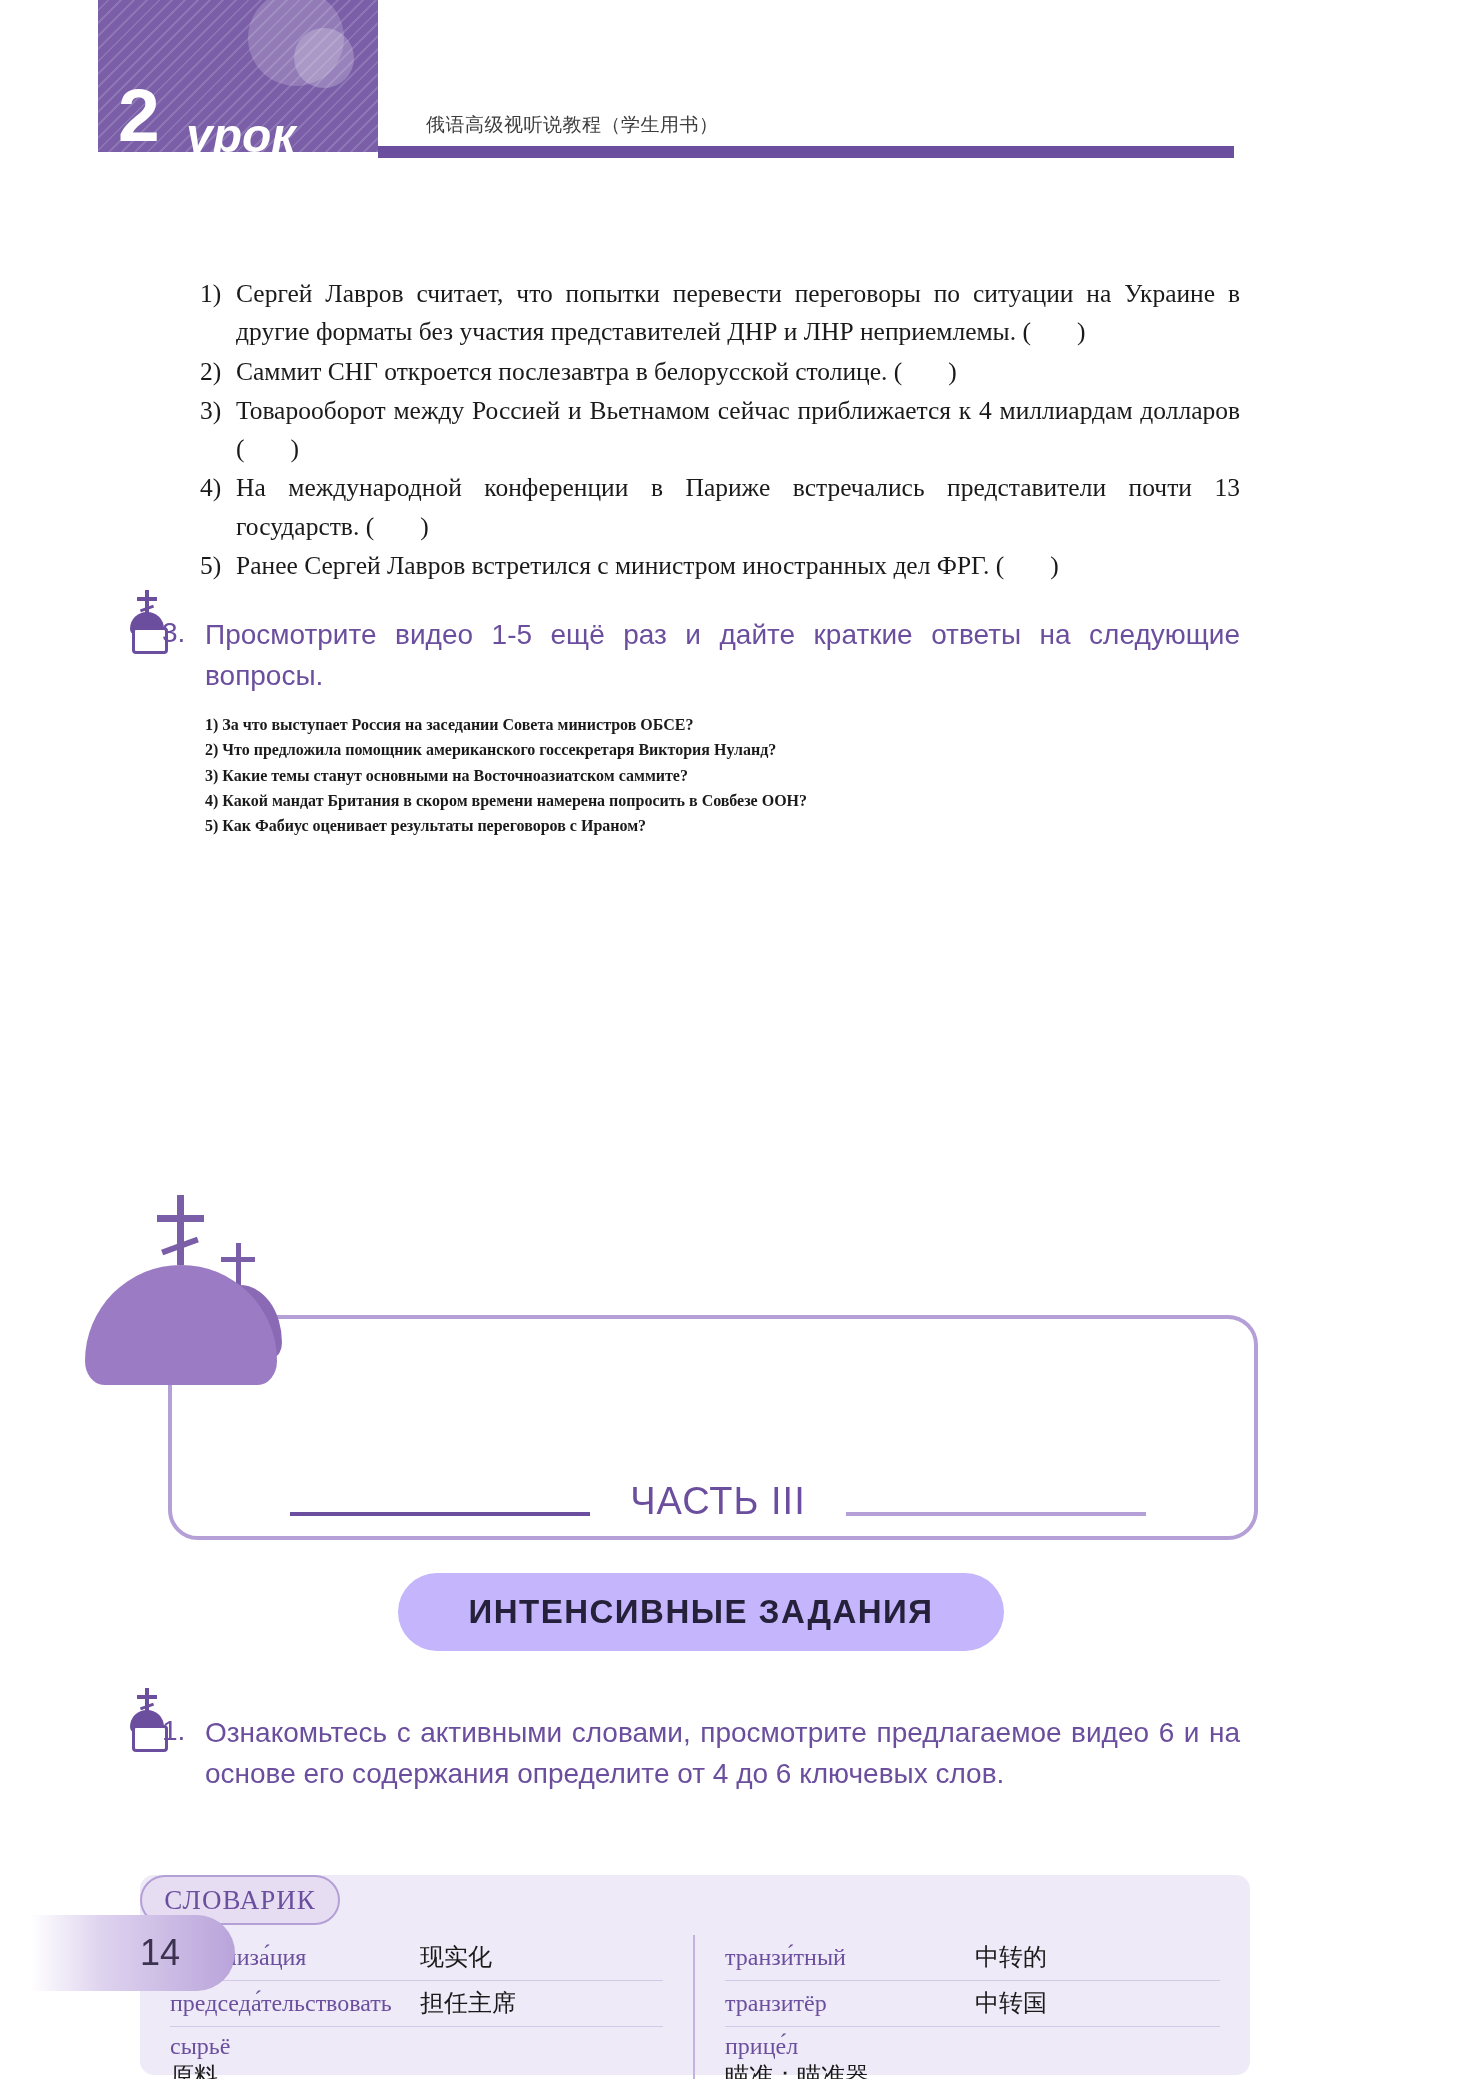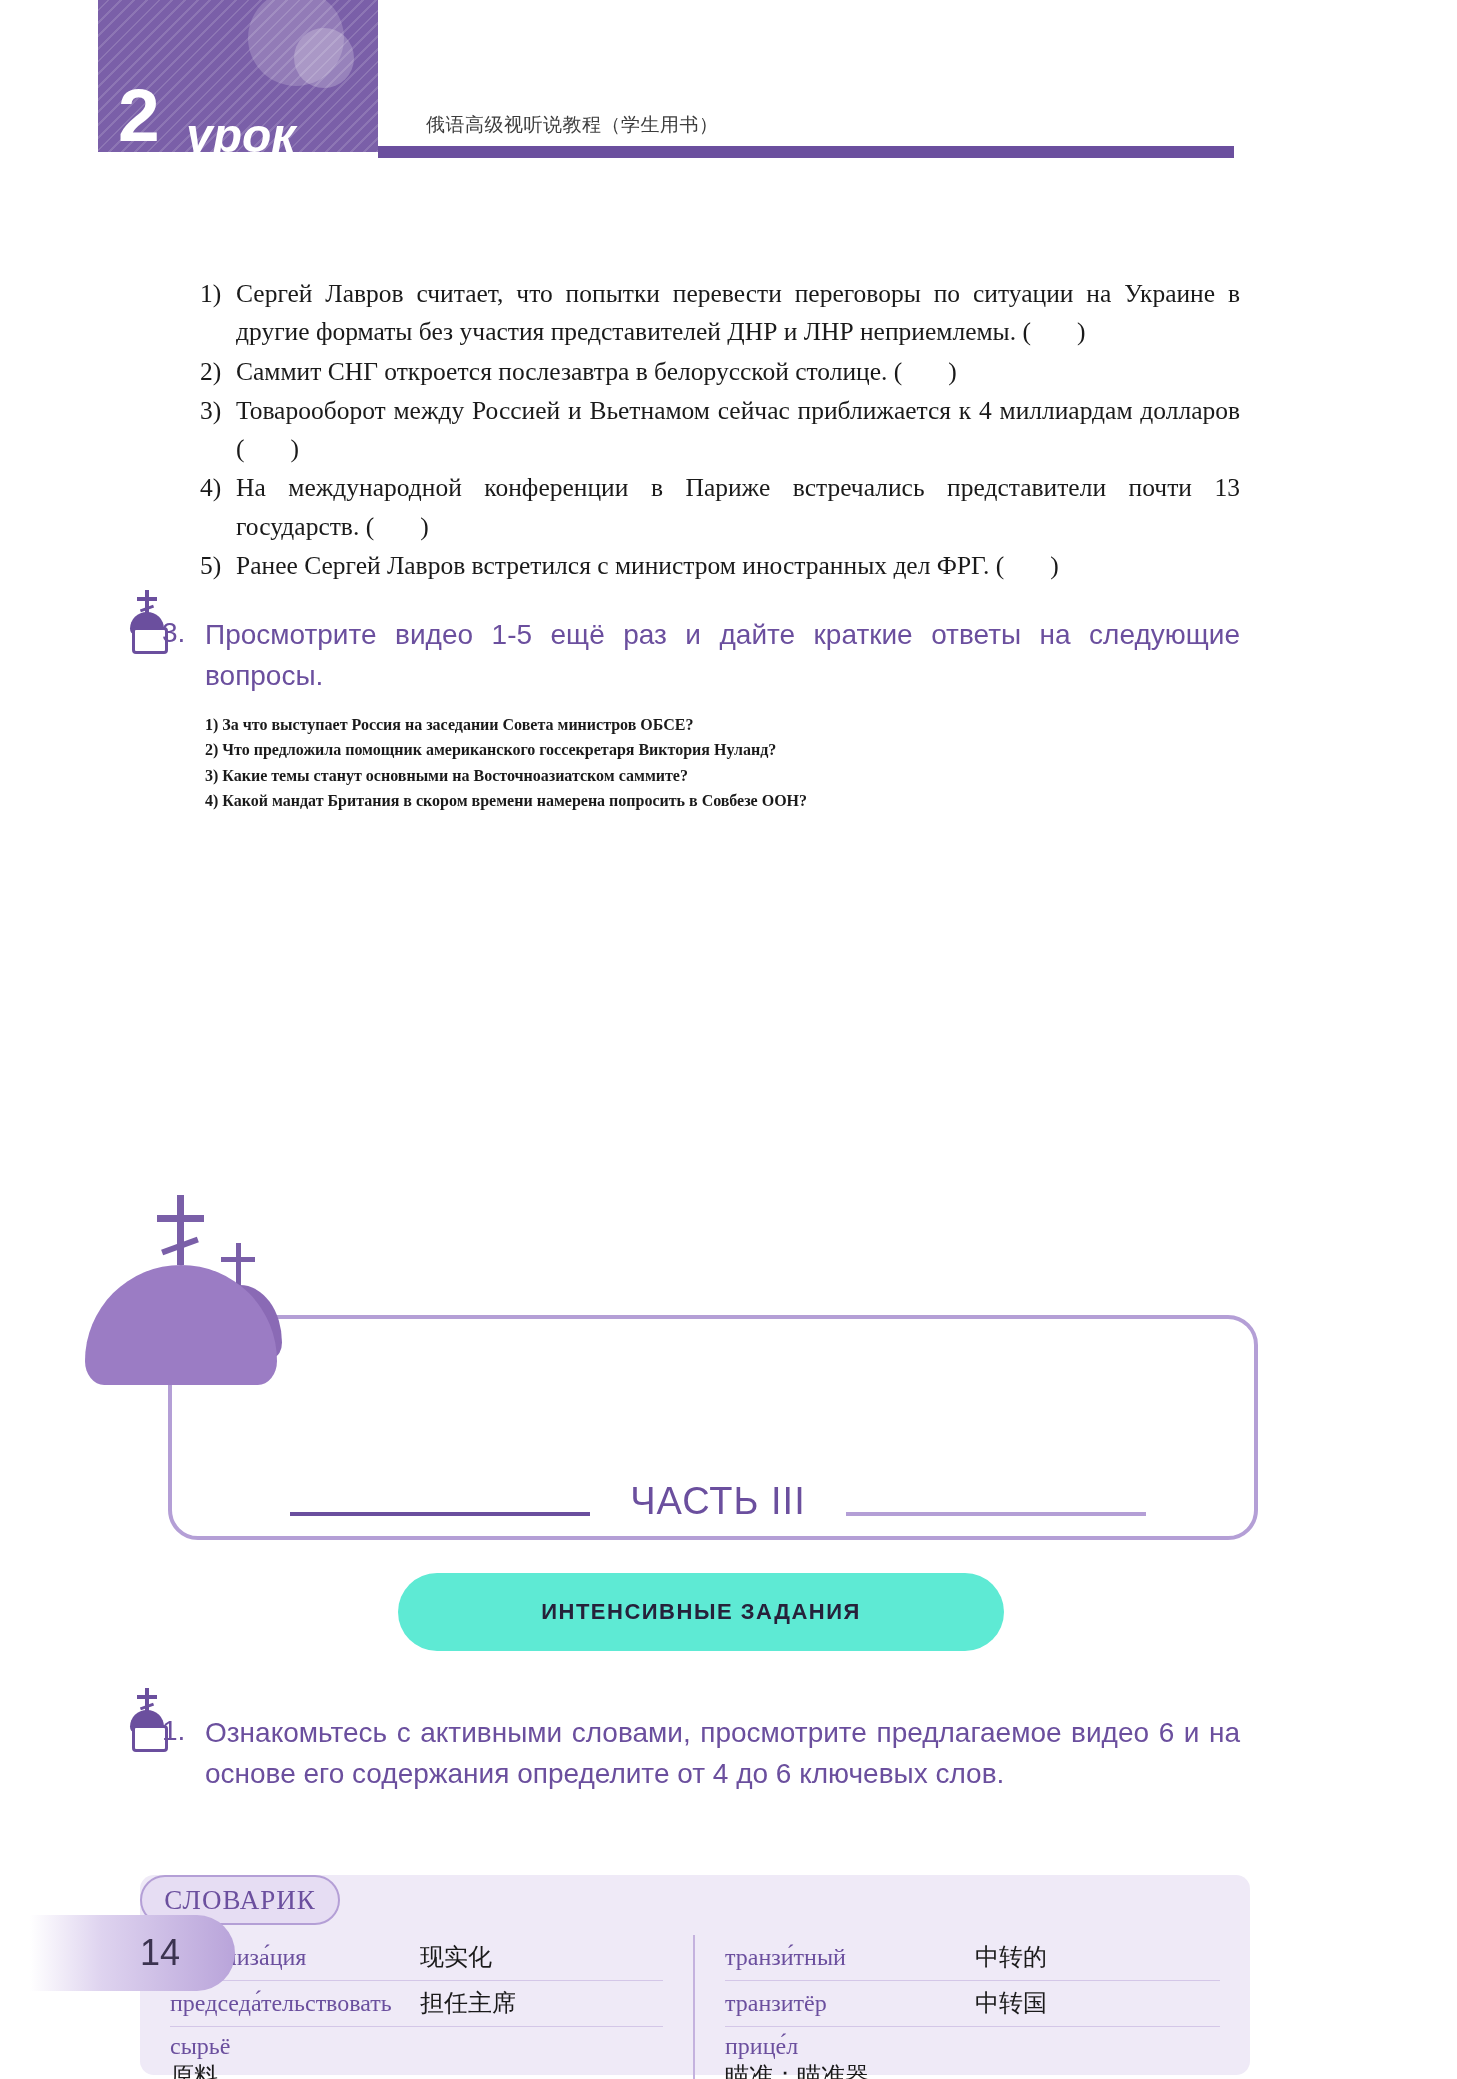--- a/index.html
+++ b/index.html
@@ -302,28 +302,28 @@
     border-radius: 50% 50% 10% 10% / 80% 80% 20% 20%;
   }
 
   
   .section-pill {
     position: absolute;
     left: 398px;
     top: 1398px;
     width: 606px;
     height: 78px;
-    background: #5eead4;
+    background: #c4b5fd;
     border-radius: 39px;
     display: flex;
     align-items: center;
     justify-content: center;
     font-family: "Liberation Sans", sans-serif;
     font-weight: bold;
-    font-size: 22px;
+    font-size: 33px;
     color: #26213a;
     letter-spacing: 1.5px;
     box-sizing: border-box;
   }
 
   
   .glossary {
     position: absolute;
     left: 140px;
     top: 1700px;
@@ -454,20 +454,21 @@
     <div class="screen"></div>
   </div>
   <div class="ex-num" style="position:absolute; left:162px; top:442px;">3.</div>
   <div class="ex-heading" style="left:205px; top:440px; width:1035px; text-align:justify;">Просмотрите видео 1-5 ещё раз и дайте краткие ответы на следующие вопросы.</div>
 
   <div class="sub-list" style="left:205px; top:537px;">
     <div>1) За что выступает Россия на заседании Совета министров ОБСЕ?</div>
     <div>2) Что предложила помощник американского госсекретаря Виктория Нуланд?</div>
     <div>3) Какие темы станут основными на Восточноазиатском саммите?</div>
     <div>4) Какой мандат Британия в скором времени намерена попросить в Совбезе ООН?</div>
+    <div>5) Как Фабиус оценивает результаты переговоров с Ираном?</div>
   </div>
 
   <div class="part-frame"></div>
   <div class="big-dome">
     <div class="cross-v"></div>
     <div class="cross-h"></div>
     <div class="cross-h2"></div>
     <div class="cross-v2"></div>
     <div class="cross-h3"></div>
     <div class="dome-small"></div>

